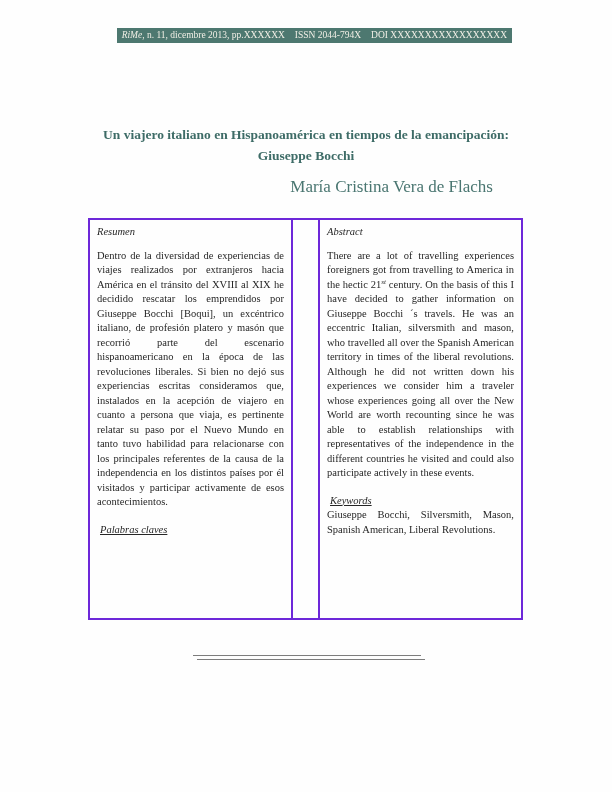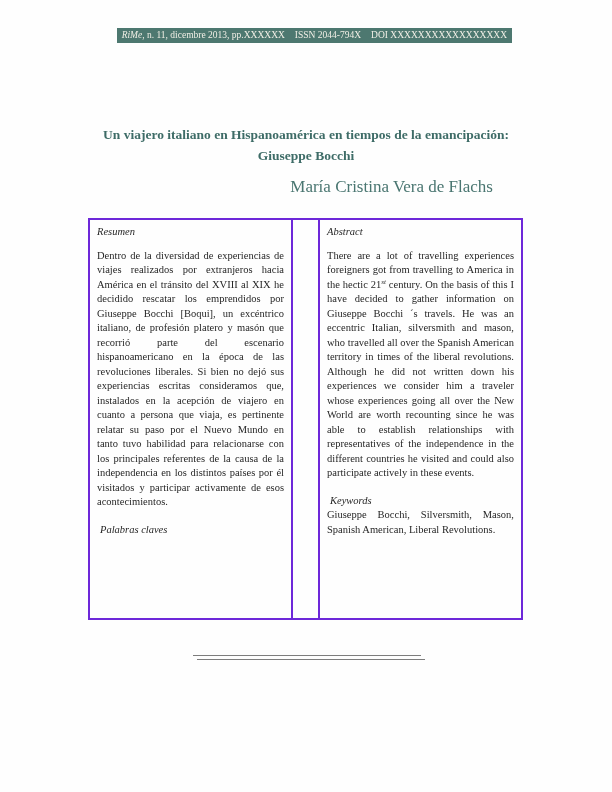--- a/index.html
+++ b/index.html
@@ -80,20 +80,21 @@
     font-size: 10.5px;
     margin-bottom: 9px;
   }
   .cell-body {
     text-align: justify;
   }
   sup { font-size: 7px; line-height: 0; font-style: italic; }
   .keywords-heading {
     margin-top: 13px;
     padding-left: 3px;
+    text-decoration: underline;
   }
   .cell-keywords {
     text-align: justify;
   }
 
   
   .footnote-sep {
     position: absolute;
     top: 655px;
     left: 193px;

